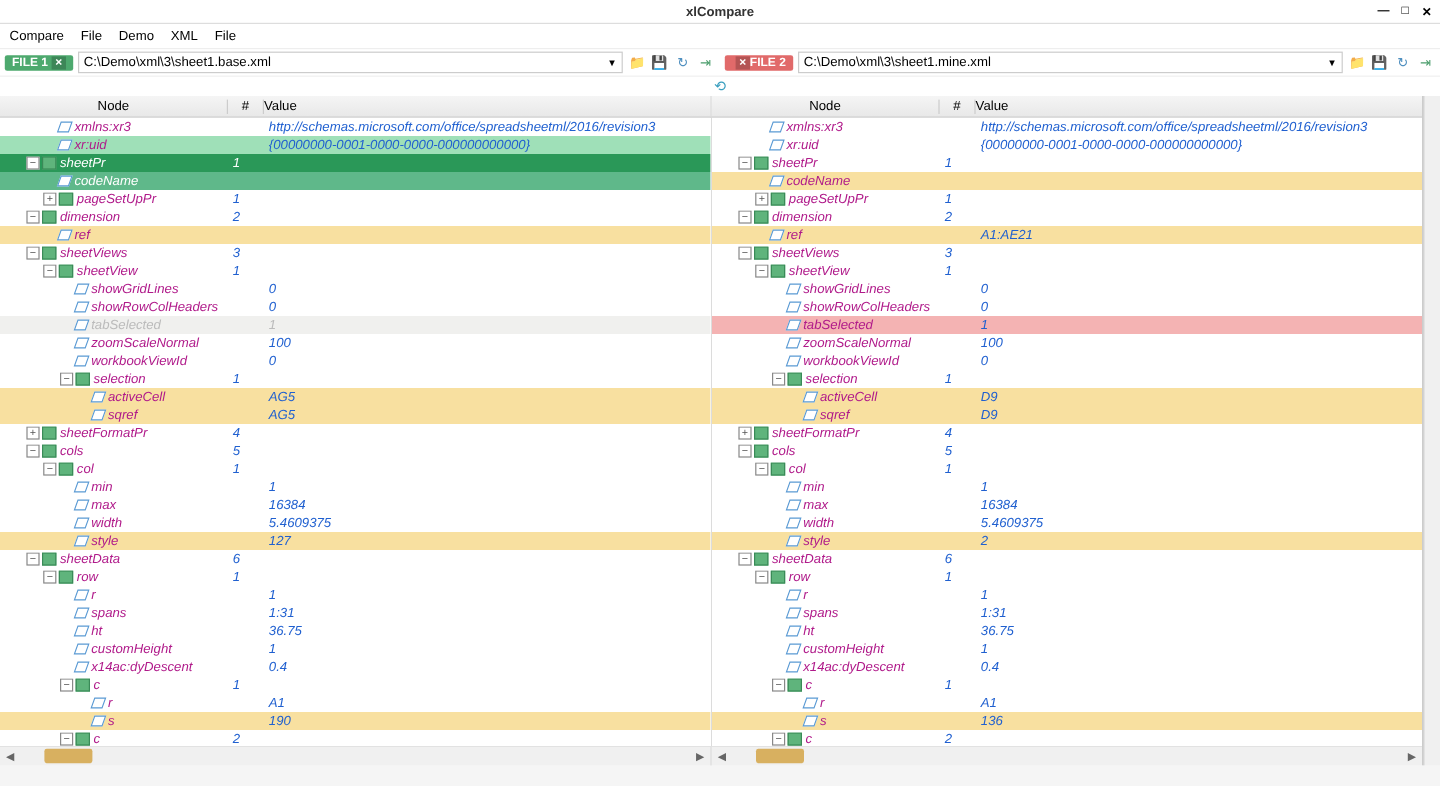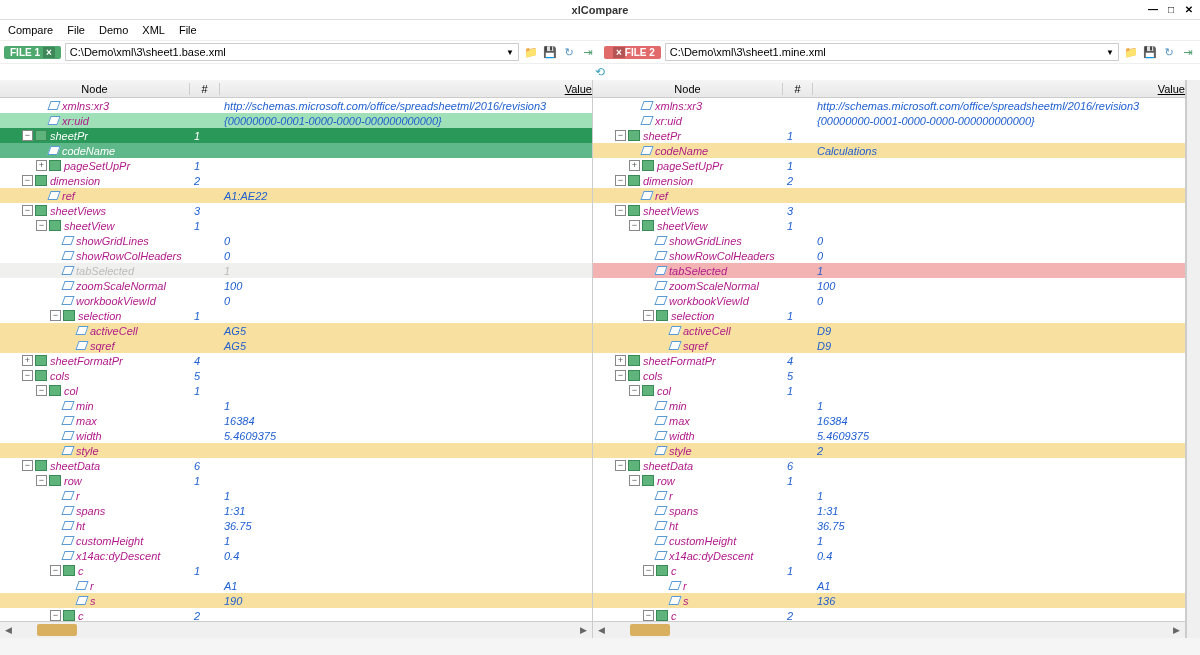--- a/index.html
+++ b/index.html
@@ -27,21 +27,21 @@
 .syncbar { height: 16px; display: flex; align-items: center; justify-content: center; background: #fff; }
 .syncbar .sync { color: #3a9fbf; font-size: 12px; }
 
 .main { display: flex; height: 558px; }
 .pane { flex: 1; display: flex; flex-direction: column; border-right: 1px solid #ccc; }
 .pane:last-child { border-right: none; }
 
 .header-row { display: flex; background: linear-gradient(#f5f5f5,#e8e8e8); border-bottom: 1px solid #ccc; font-size: 11px; height: 18px; align-items: center; font-weight: normal; }
 .header-row .c-node { width: 190px; text-align: center; border-right: 1px solid #ccc; }
 .header-row .c-hash { width: 30px; text-align: center; border-right: 1px solid #ccc; }
-.header-row .c-value { flex: 1; text-align: right; text-decoration: underline; }
+.header-row .c-value { flex: 1; text-align: left; }
 
 .tree { flex: 1; overflow-y: auto; background: #fff; position: relative; }
 .tree-row { display: flex; height: 15px; align-items: center; font-size: 11px; }
 .tree-row .indent { display: inline-block; }
 .tree-row .toggle { width: 11px; height: 11px; border: 1px solid #888; display: inline-flex; align-items: center; justify-content: center; font-size: 9px; line-height: 1; margin-right: 2px; background: #fff; color: #555; }
 .tree-row .icon { width: 12px; height: 11px; display: inline-block; margin-right: 3px; }
 .tree-row .icon.elem { background: #5fb47c; border: 1px solid #3a8a58; }
 .tree-row .icon.attr { background: #fff; border: 1px solid #5a9ad4; transform: skewX(-20deg); width: 10px; height: 9px; }
 .tree-row .node-name { font-style: italic; color: #b01a8a; }
 .tree-row .node-col { width: 190px; display: flex; align-items: center; overflow: hidden; }
@@ -185,21 +185,20 @@
           <div class="value-col"></div>
         </div>
         <div class="tree-row hl-yellow">
           <div class="node-col">
             <span class="indent" style="width: 36px;"></span>
             <span style="width: 13px; display: inline-block;"></span>
             <span class="icon attr"></span>
             <span class="node-name">ref</span>
           </div>
           <div class="hash-col"></div>
-          <div class="value-col">A1:AE22</div>
         </div>
         <div class="tree-row">
           <div class="node-col">
             <span class="indent" style="width: 22px;"></span>
             <span class="toggle">−</span>
             <span class="icon elem"></span>
             <span class="node-name">sheetViews</span>
           </div>
           <div class="hash-col">3</div>
           <div class="value-col"></div>
@@ -355,20 +354,21 @@
           <div class="value-col">5.4609375</div>
         </div>
         <div class="tree-row hl-yellow">
           <div class="node-col">
             <span class="indent" style="width: 50px;"></span>
             <span style="width: 13px; display: inline-block;"></span>
             <span class="icon attr"></span>
             <span class="node-name">style</span>
           </div>
           <div class="hash-col"></div>
+          <div class="value-col">127</div>
         </div>
         <div class="tree-row">
           <div class="node-col">
             <span class="indent" style="width: 22px;"></span>
             <span class="toggle">−</span>
             <span class="icon elem"></span>
             <span class="node-name">sheetData</span>
           </div>
           <div class="hash-col">6</div>
           <div class="value-col"></div>
@@ -518,21 +518,20 @@
           <div class="value-col"></div>
         </div>
         <div class="tree-row hl-yellow">
           <div class="node-col">
             <span class="indent" style="width: 36px;"></span>
             <span style="width: 13px; display: inline-block;"></span>
             <span class="icon attr"></span>
             <span class="node-name">codeName</span>
           </div>
           <div class="hash-col"></div>
-          <div class="value-col">Calculations</div>
         </div>
         <div class="tree-row">
           <div class="node-col">
             <span class="indent" style="width: 36px;"></span>
             <span class="toggle">+</span>
             <span class="icon elem"></span>
             <span class="node-name">pageSetUpPr</span>
           </div>
           <div class="hash-col">1</div>
           <div class="value-col"></div>
@@ -548,20 +547,21 @@
           <div class="value-col"></div>
         </div>
         <div class="tree-row hl-yellow">
           <div class="node-col">
             <span class="indent" style="width: 36px;"></span>
             <span style="width: 13px; display: inline-block;"></span>
             <span class="icon attr"></span>
             <span class="node-name">ref</span>
           </div>
           <div class="hash-col"></div>
+          <div class="value-col">A1:AE21</div>
         </div>
         <div class="tree-row">
           <div class="node-col">
             <span class="indent" style="width: 22px;"></span>
             <span class="toggle">−</span>
             <span class="icon elem"></span>
             <span class="node-name">sheetViews</span>
           </div>
           <div class="hash-col">3</div>
           <div class="value-col"></div>

